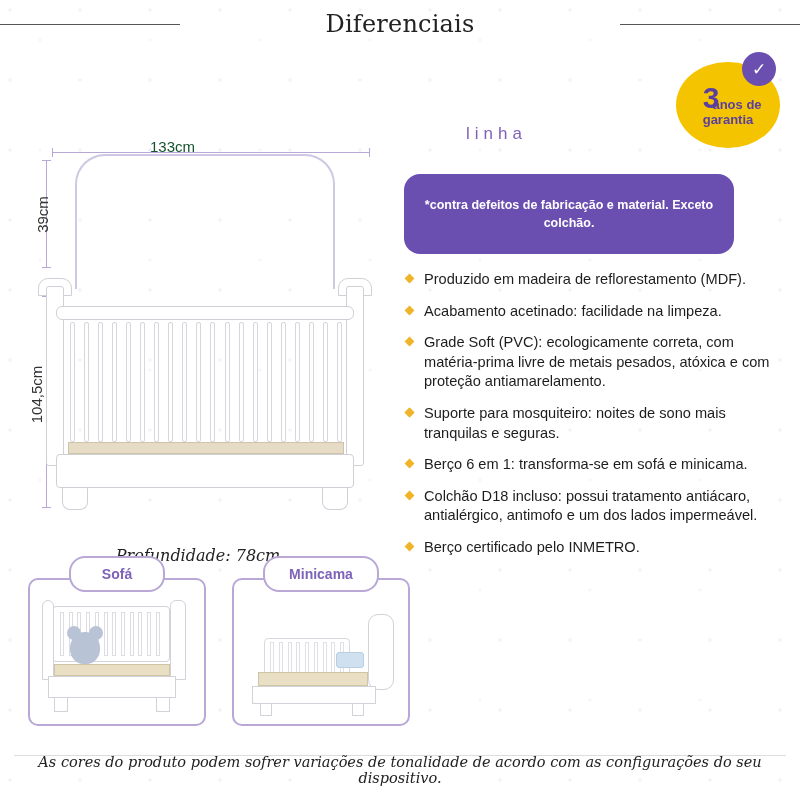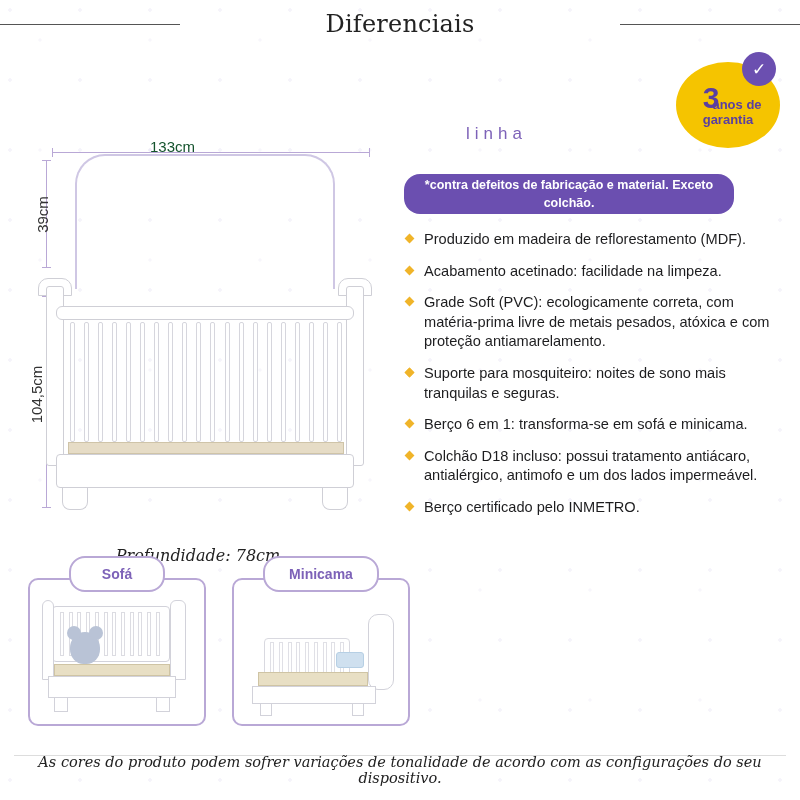--- a/index.html
+++ b/index.html
@@ -175,21 +175,21 @@
     position:absolute; top:-10px; right:4px; width:34px; height:34px;
     background:#6b4fb0; border-radius:50%; color:#fff;
     display:flex; align-items:center; justify-content:center; font-size:17px;
   }
   .badge .n{ font-size:30px; font-weight:bold; line-height:1; margin-right:34px; }
   .badge .a{ font-size:13px; font-weight:bold; margin-left:18px; margin-top:-16px;}
   .badge .g{ font-size:13px; font-weight:bold; margin-top:0px; }
 
   .disclaimer {
     margin:0 0 16px 0; background:#6b4fb0; color:#fff; border-radius:16px;
-    padding:2px 10px; text-align:center; font-size:12.5px; font-weight:bold; line-height:1.45;
+    padding:22px 10px; text-align:center; font-size:12.5px; font-weight:bold; line-height:1.45;
     width:330px;
   }
 
   ul.features { list-style:none; margin:0; padding:0; }
   ul.features li {
     position:relative; padding-left:20px; margin-bottom:12px;
     font-size:14.6px; line-height:1.34; color:#1d1d1f;
   }
   ul.features li .dia {
     position:absolute; left:2px; top:5px; width:7px; height:7px;

